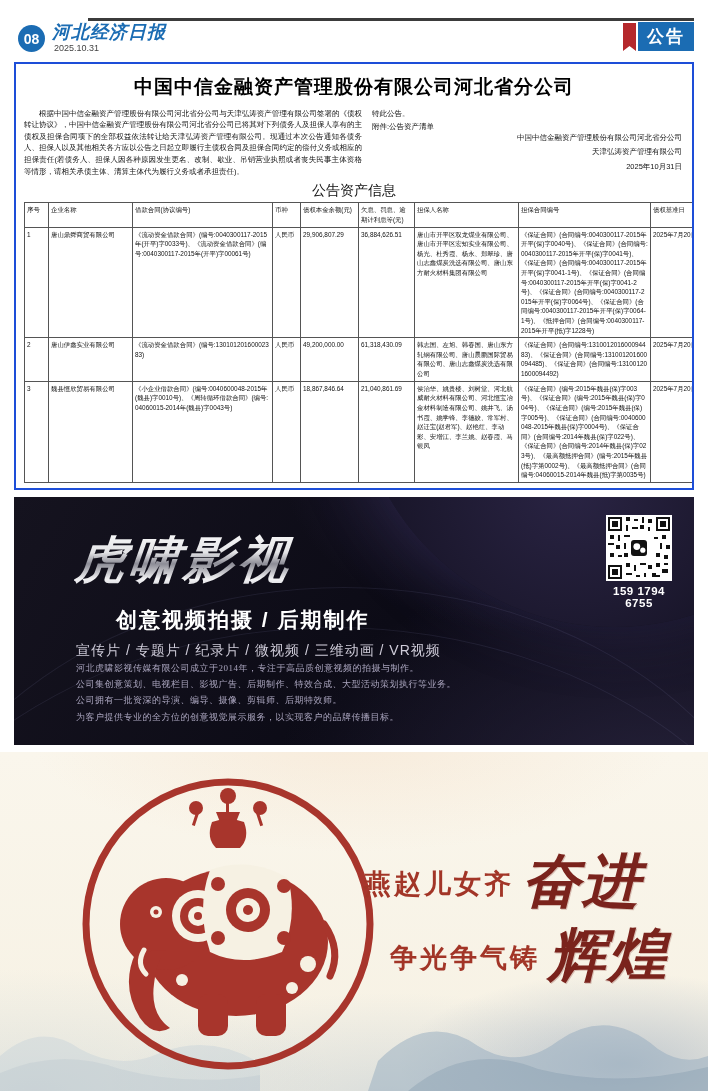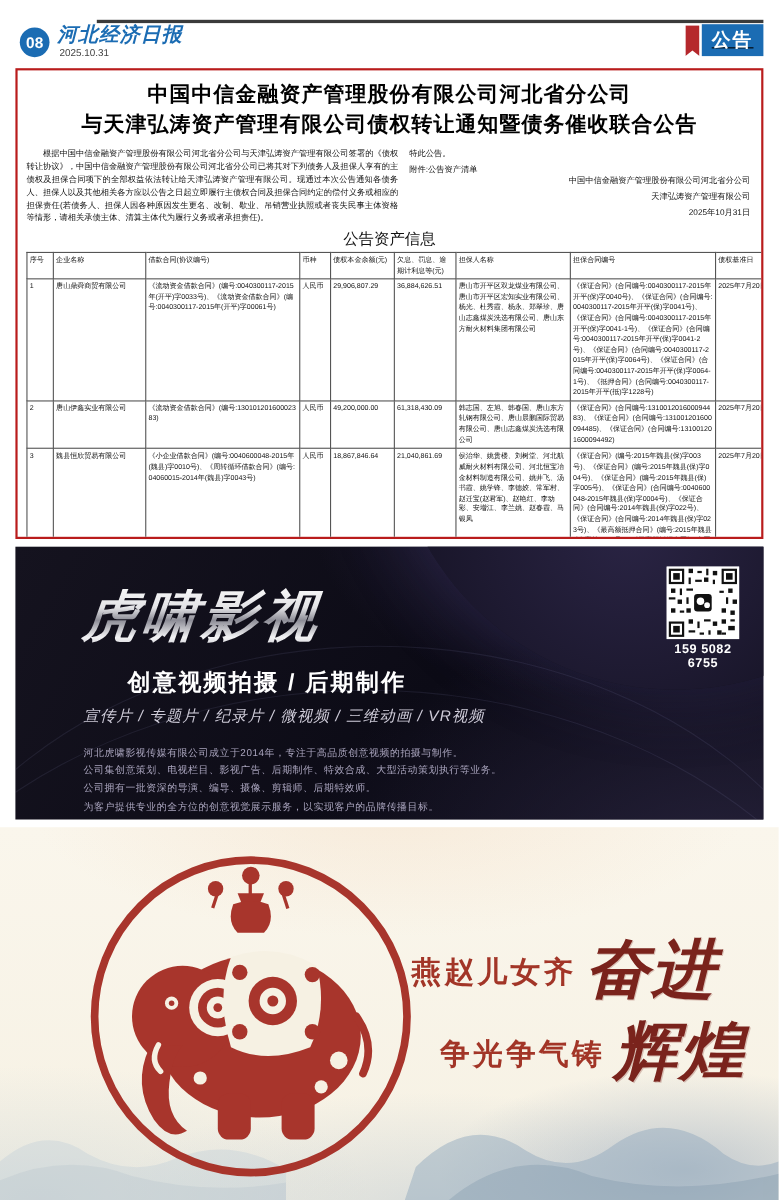--- a/index.html
+++ b/index.html
@@ -5,26 +5,26 @@
   * { margin:0; padding:0; box-sizing:border-box; }
   html,body { width:708px; height:1091px; background:#ffffff; font-family:"Liberation Sans", sans-serif; position:relative; overflow:hidden; }
 
   
   .header { position:absolute; top:14px; left:0; right:0; height:48px;padding-left:47px; }
   .header-rule { position:absolute; top:4px; left:88px; right:14px; height:3px; background:#3b3b3b; }
   .masthead { position:absolute; top:8px; left:18px; display:flex; align-items:flex-start; gap:7px; }
   .page-circle { width:27px; height:27px; border-radius:50%; background:#1b6cb3; color:#fff; font-weight:bold; font-size:14px; display:flex; align-items:center; justify-content:center; margin-top:3px; }
   .paper-name { color:#1b6cb3; font-size:18px; font-weight:bold; font-style:italic; font-family:"DejaVu Serif", serif; letter-spacing:1px; line-height:1.1; }
   .issue-date { color:#444; font-size:9px; margin-top:1px; margin-left:2px; }
-  .section-tag-wrap { position:absolute; top:8px; right:14px; display:flex; align-items:flex-end;text-decoration:underline; }
+  .section-tag-wrap { position:absolute; top:8px; right:14px; display:flex; align-items:flex-end; }
   .ribbon { width:13px; height:28px; background:#b5282c; clip-path:polygon(0 0,100% 0,100% 100%,50% 82%,0 100%); margin-right:2px; }
   .section-tag { background:#1b6cb3; color:#fff; font-size:17px; font-weight:bold; padding:3px 9px; letter-spacing:2px; }
 
   
-  .announce-box { position:absolute; top:62px; left:14px; right:14px; height:428px; border:2px solid #b91c1c; background:#fff; padding:10px 8px 4px; overflow:hidden; }
+  .announce-box { position:absolute; top:62px; left:14px; right:14px; height:428px; border:2px solid #1d4ed8; background:#fff; padding:10px 8px 4px; overflow:hidden; }
   .announce-title { text-align:center; font-weight:800; font-size:19px; line-height:1.4; color:#000; letter-spacing:1px; }
   .announce-intro { display:flex; margin-top:7px; font-size:7.5px; line-height:1.55; color:#111; }
   .intro-body { width:338px; text-indent:2em; text-align:justify; }
   .intro-mid { width:115px; padding-left:10px; }
   .intro-mid div { margin-bottom:2px; }
   .intro-sign { flex:1; text-align:right; padding-top:24px; padding-right:2px; }
   .intro-sign div { margin-bottom:3px; }
   .table-caption { text-align:center; font-size:14px; color:#111; margin:5px 0 2px; }
   table.assets { width:100%; border-collapse:collapse; table-layout:fixed; font-size:6.4px; line-height:1.5; color:#111; }
   table.assets th, table.assets td { border:0.5px solid #555; padding:2px 2px; vertical-align:top; text-align:left; font-weight:normal; word-break:break-all; }
@@ -41,39 +41,39 @@
     background:radial-gradient(circle at 42% 72%, #2a2444 0%, #12101f 55%, #0b0a14 80%);
     box-shadow:0 0 70px rgba(90,80,160,0.25); }
   .arc { position:absolute; border:1px solid rgba(140,140,190,0.12); border-radius:50%; }
   .arc1 { width:900px; height:700px; left:-120px; top:90px; }
   .arc2 { width:1000px; height:800px; left:-180px; top:130px; }
   .ad1-content { position:absolute; left:62px; top:30px; right:130px; }
   .brand { font-size:50px; font-weight:900; font-style:italic; letter-spacing:4px; transform:skewX(-6deg); display:inline-block;
     background:linear-gradient(180deg,#ffffff 0%,#e3e3e6 38%,#8c8c96 55%,#f2f2f4 78%,#b9b9c2 100%);
     -webkit-background-clip:text; background-clip:text; color:transparent; }
   .ad1-sub { color:#ffffff; font-size:21px; font-weight:800; margin-top:12px; letter-spacing:2px;margin-left:40px; }
-  .ad1-services { color:#cfccd9; font-size:14px; margin-top:8px; letter-spacing:1px;font-style:italic; }
-  .ad1-body { margin-top:16px; color:#a9a4bd; font-size:9px; line-height:1.8; letter-spacing:0.5px; }
+  .ad1-services { color:#cfccd9; font-size:14px; margin-top:8px; letter-spacing:1px; }
+  .ad1-body { color:#a9a4bd; font-size:9px; line-height:1.8; letter-spacing:0.5px;font-family:Liberation Serif, serif; }
   .qr-block { position:absolute; right:20px; top:18px; width:70px; text-align:center; }
   .qr-svg { width:66px; height:66px; background:#fff; display:block; margin:0 auto; }
   .qr-phone { color:#ffffff; font-weight:700; font-size:11.5px; margin-top:4px; letter-spacing:0.5px; }
 
   
   .ad2 { position:absolute; top:752px; left:0; right:0; height:339px; overflow:hidden;
     background:
       radial-gradient(ellipse 320px 130px at 88% 92%, rgba(140,160,185,0.50), transparent 70%),
       radial-gradient(ellipse 420px 150px at 55% 102%, rgba(165,185,205,0.35), transparent 70%),
       radial-gradient(ellipse 420px 170px at 5% 100%, rgba(175,195,210,0.30), transparent 72%),
       radial-gradient(ellipse 500px 180px at 50% -5%, rgba(242,214,186,0.35), transparent 65%),
       linear-gradient(180deg,#faf6ec 0%, #f6f1e3 100%);
   }
   .mountains { position:absolute; bottom:0; right:0; width:340px; height:120px; opacity:0.75; }
   .mountains-left { position:absolute; bottom:0; left:0; width:260px; height:90px; opacity:0.55; }
   .artwork { position:absolute; left:78px; top:22px; width:300px; height:300px; }
-  .slogan { position:absolute; right:24px; top:100px; width:310px; color:#8f2b20; }
+  .slogan { position:absolute; right:34px; top:100px; width:310px; color:#8f2b20; }
   .slogan-line { display:flex; align-items:flex-end; gap:8px; }
   .slogan-line.second { margin-top:16px; margin-left:26px; }
   .slogan-prefix { font-size:27px; font-weight:900; letter-spacing:3px; color:#a23527; font-family:"DejaVu Serif", serif; padding-bottom:8px; }
   .slogan-big { font-size:58px; font-weight:900; font-style:italic; color:#7a231c; font-family:"DejaVu Serif", serif; letter-spacing:2px; line-height:1; text-shadow:1px 1px 0 rgba(122,35,28,0.25); }
 </style>
 </head>
 <body>
 
 <div class="header">
   <div class="header-rule"></div>
@@ -86,21 +86,20 @@
   </div>
   <div class="section-tag-wrap">
     <div class="ribbon"></div>
     <div class="section-tag">公告</div>
   </div>
 </div>
 
 <div class="announce-box">
   <div class="announce-title">
     <div>中国中信金融资产管理股份有限公司河北省分公司</div>
-    <div>与天津弘涛资产管理有限公司债权转让通知暨债务催收联合公告</div>
   </div>
   <div class="announce-intro">
     <div class="intro-body">根据中国中信金融资产管理股份有限公司河北省分公司与天津弘涛资产管理有限公司签署的《债权转让协议》，中国中信金融资产管理股份有限公司河北省分公司已将其对下列债务人及担保人享有的主债权及担保合同项下的全部权益依法转让给天津弘涛资产管理有限公司。现通过本次公告通知各债务人、担保人以及其他相关各方应以公告之日起立即履行主债权合同及担保合同约定的偿付义务或相应的担保责任(若债务人、担保人因各种原因发生更名、改制、歇业、吊销营业执照或者丧失民事主体资格等情形，请相关承债主体、清算主体代为履行义务或者承担责任)。</div>
     <div class="intro-mid">
       <div>特此公告。</div>
       <div>附件:公告资产清单</div>
     </div>
     <div class="intro-sign">
       <div>中国中信金融资产管理股份有限公司河北省分公司</div>
       <div>天津弘涛资产管理有限公司</div>
@@ -237,21 +236,21 @@
         </g>
       <g fill="#111">
           <rect x="3" y="3" width="3" height="3"></rect>
           <rect x="27" y="3" width="3" height="3"></rect>
           <rect x="3" y="27" width="3" height="3"></rect>
         </g>
       <rect x="12.5" y="12.5" width="8" height="8" rx="1.5" fill="#111"></rect>
       <circle cx="15.4" cy="15.8" r="1.7" fill="#fff"></circle>
         <circle cx="18.4" cy="17.6" r="1.3" fill="#fff"></circle>
     </svg>
-    <div class="qr-phone">159 5082 6755</div>
+    <div class="qr-phone">159 1794 6755</div>
   </div>
 </div>
 
 <div class="ad2">
   <svg class="mountains-left" viewBox="0 0 260 90" preserveAspectRatio="none" xmlns="http://www.w3.org/2000/svg">
     <path d="M0,90 L0,55 Q40,20 80,48 Q120,70 160,52 Q210,32 260,62 L260,90 Z" fill="#b9c9d6" opacity="0.6"></path>
     <path d="M0,90 L0,72 Q60,46 120,68 Q190,86 260,74 L260,90 Z" fill="#a7bac9" opacity="0.55"></path>
   </svg>
   <svg class="mountains" viewBox="0 0 340 120" preserveAspectRatio="none" xmlns="http://www.w3.org/2000/svg">
     <path d="M0,120 L10,90 Q60,40 110,75 Q150,100 190,70 Q240,35 290,78 Q315,95 340,85 L340,120 Z" fill="#92a9bd" opacity="0.65"></path>

